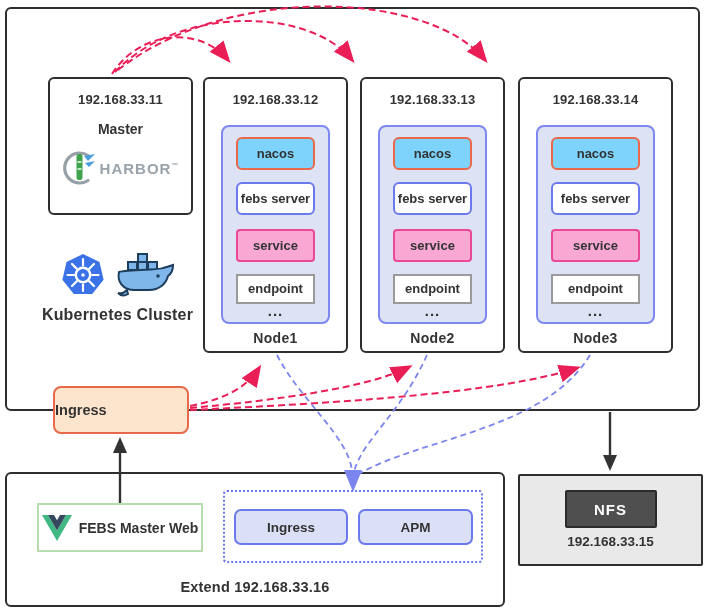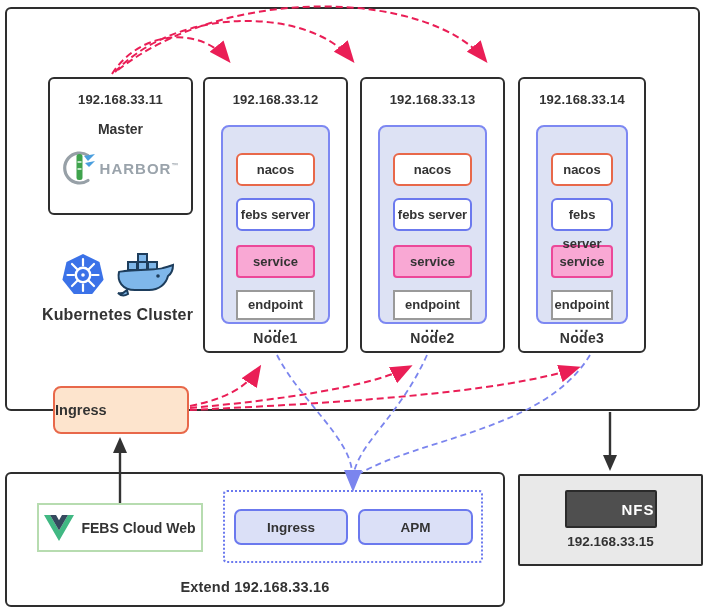--- a/index.html
+++ b/index.html
@@ -7,29 +7,29 @@
     position:relative;width:709px;height:615px;background:#fff;overflow:hidden;
     font-family:"Liberation Sans","DejaVu Sans",sans-serif;color:#333;font-weight:700;
   }
   .abs{position:absolute;}
   .outline-box{border:2.5px solid #2e2e2e;border-radius:6px;background:#fff;box-sizing:border-box;}
   .cluster-box{left:5px;top:7px;width:695px;height:404px;}
   .master-box{left:48px;top:77px;width:145px;height:138px;border-width:2px;text-align:center;}
   .node-box{top:77px;height:276px;border-width:2px;text-align:center;}
   .node1{left:203px;width:145px;}
   .node2{left:360px;width:145px;}
-  .node3{left:518px;width:128px;}
+  .node3{left:518px;width:155px;}
   .ip-label{margin-top:13px;font-size:13px;letter-spacing:.2px;}
   .master-label{margin-top:14px;font-size:14px;text-align:center;}
   .harbor{margin-top:12px;display:flex;justify-content:center;align-items:center;}
   .pod-wrap{position:absolute;left:16px;right:16px;top:46px;height:199px;
     background:#dde2f4;border:2px solid #7d88f2;border-radius:8px;box-sizing:border-box;}
   .pod{margin:0 13px;border-radius:6px;height:29px;line-height:29px;font-size:13px;
     box-sizing:content-box;}
-  .pod-nacos{margin-top:26px;background:#ffffff;border:2px solid #e8684a;}
+  .pod-nacos{margin-top:10px;background:#7dd3fc;border:2px solid #e8684a;}
   .pod-febs{margin-top:12px;background:#fff;border:2px solid #6b79ee;}
   .pod-service{margin-top:14px;background:#f9a8d4;border:2px solid #ec4899;border-radius:4px;}
   .pod-endpoint{margin-top:12px;background:#fff;border:2px solid #9a9a9a;border-radius:0;height:26px;line-height:26px;}
   .pod-more{font-size:15px;line-height:10px;margin-top:2px;letter-spacing:1px;}
   .node-label{position:absolute;left:0;right:0;bottom:5px;font-size:14px;letter-spacing:.3px;}
   .branding{left:30px;top:250px;width:175px;text-align:center;}
   .branding-icons{display:flex;justify-content:center;align-items:center;gap:8px;height:52px;}
   .branding-label{margin-top:4px;font-size:16px;letter-spacing:.2px;}
   .ingress-box{left:53px;top:386px;width:136px;height:48px;background:#fde4cd;border:2.5px solid #e8684a;
     border-radius:8px;box-sizing:border-box;display:flex;align-items:center;
@@ -41,21 +41,21 @@
   .dotted-box{left:223px;top:490px;width:260px;height:73px;border:2px dotted #6b79ee;border-radius:4px;
     box-sizing:border-box;background:#fff;z-index:3;}
   .svc-chip{top:509px;height:36px;background:#dbe0f7;border:2px solid #6b79ee;border-radius:7px;
     box-sizing:border-box;display:flex;align-items:center;justify-content:center;font-size:13.5px;z-index:4;}
   .db-chip{left:234px;width:114px;}
   .apm-chip{left:358px;width:115px;}
   .nfs-box{left:518px;top:474px;width:185px;height:92px;background:#e9e9e9;border:2.5px solid #2e2e2e;
     border-radius:2px;box-sizing:border-box;text-align:center;}
   .nfs-inner{margin:14px auto 0;width:92px;height:38px;background:#4f4f4f;border:2px solid #2b2b2b;
     border-radius:2px;box-sizing:border-box;color:#fff;font-size:15px;letter-spacing:1px;
-    display:flex;align-items:center;justify-content:flex-end;}
+    display:flex;align-items:center;justify-content:center;}
   .nfs-ip{margin-top:6px;font-size:13.5px;}
   .harbor-text{font-size:15px;font-weight:700;color:#9aa3ab;letter-spacing:1px;margin-left:4px;}
   .harbor-tm{font-size:7px;vertical-align:super;color:#9aa3ab;}
   .arrows{left:0;top:0;width:709px;height:615px;z-index:9;pointer-events:none;}
 </style>
 </head>
 <body>
 
 <div class="stage">
 
@@ -151,21 +151,21 @@
 
   <div class="abs outline-box extend-box">
     <div class="extend-label">Extend 192.168.33.16</div>
   </div>
 
   <div class="abs febs-web-box">
     <svg width="30" height="26" viewBox="0 0 30 26">
       <polygon points="0,0 6,0 15,15.6 24,0 30,0 15,26" fill="#41b883"></polygon>
       <polygon points="6,0 12,0 15,5.2 18,0 24,0 15,15.6" fill="#35495e"></polygon>
     </svg>
-    <span>FEBS Cloud Web</span>
+    <span>FEBS Master Web</span>
   </div>
 
   <div class="abs dotted-box"></div>
   <div class="abs svc-chip db-chip">
     <span>Ingress</span>
   </div>
   <div class="abs svc-chip apm-chip">
     <span>APM</span>
   </div>
 

